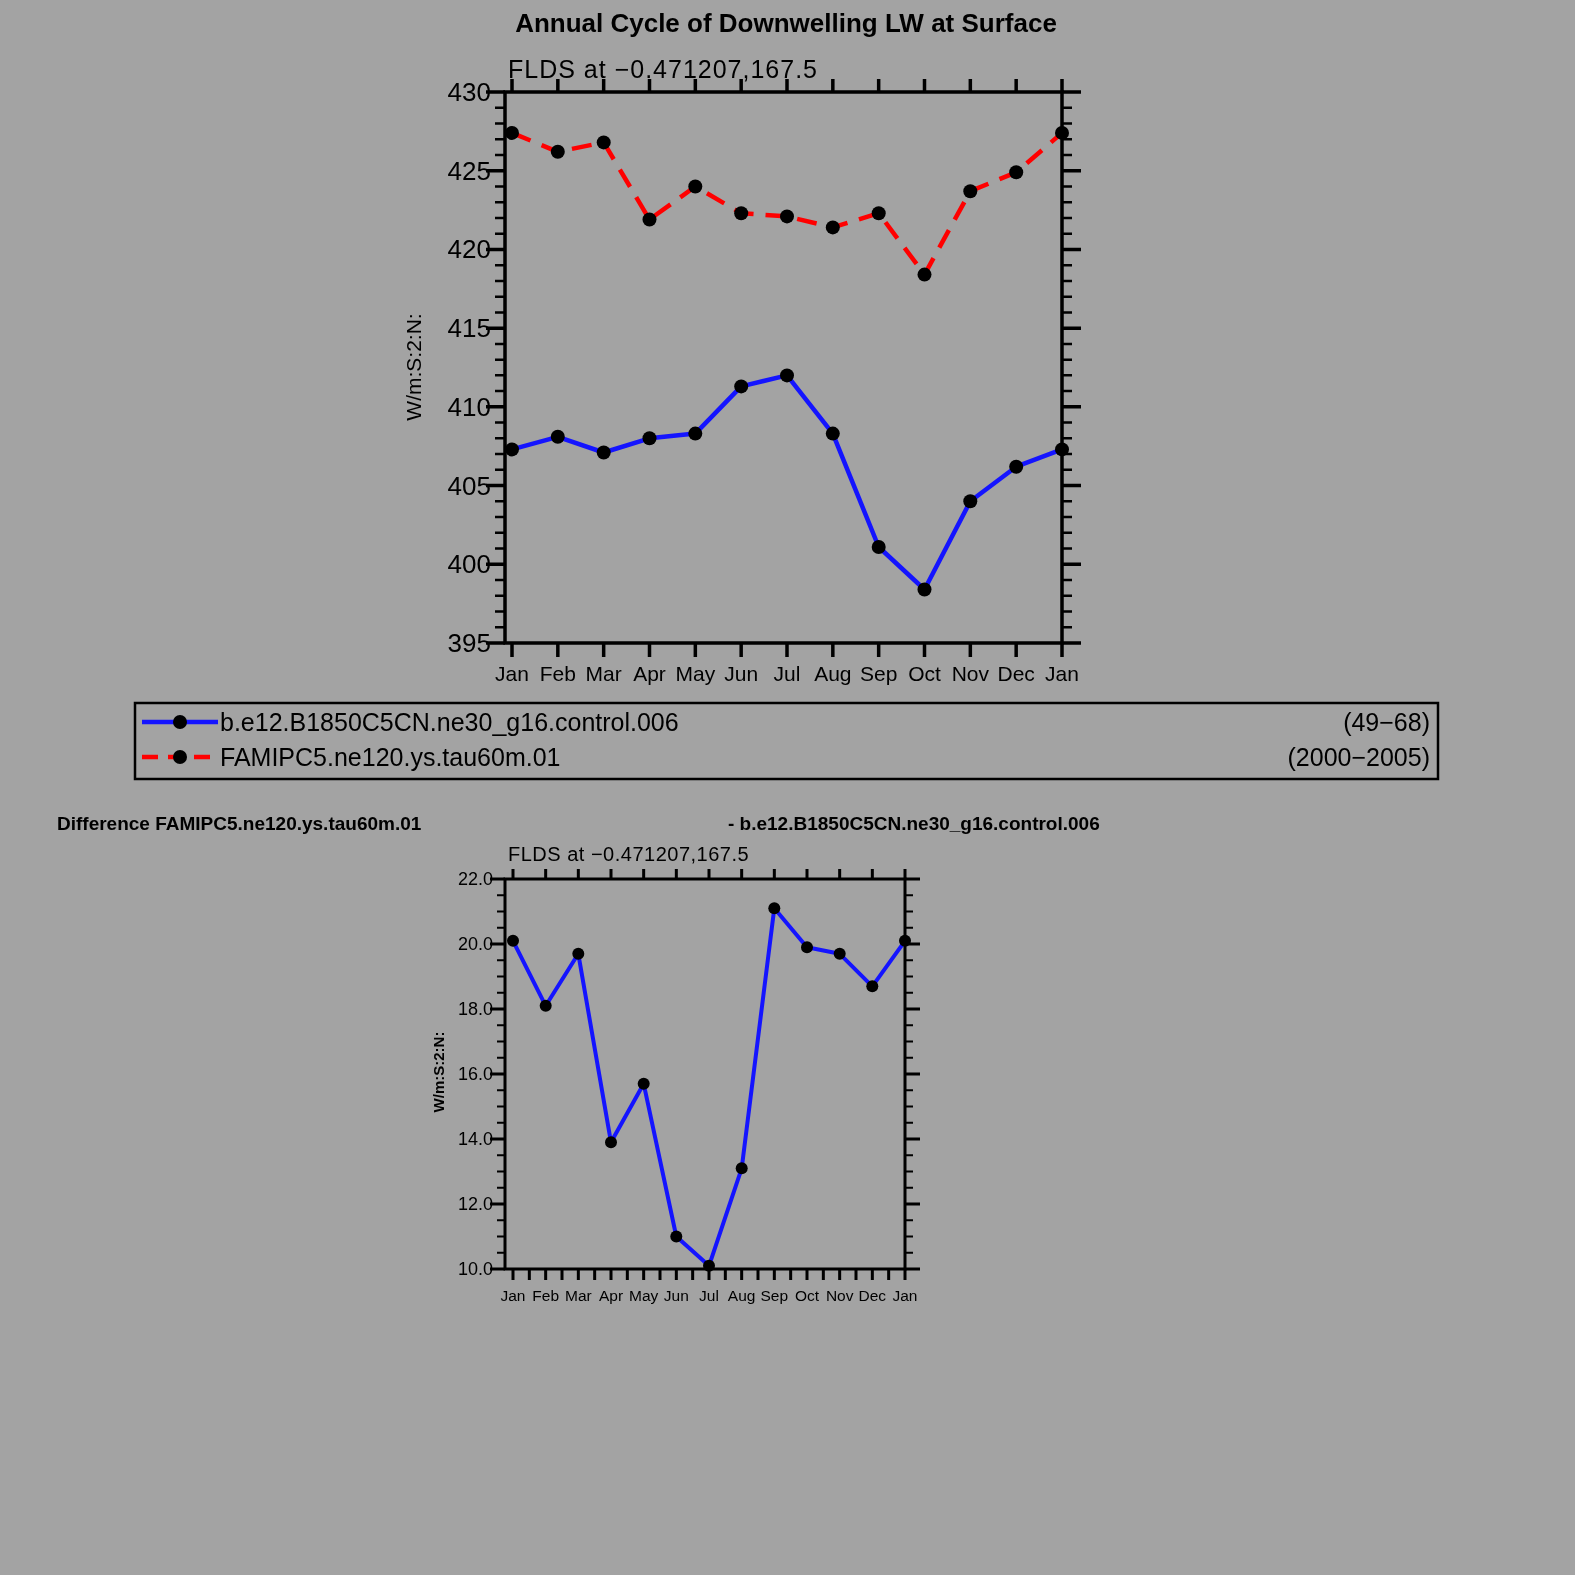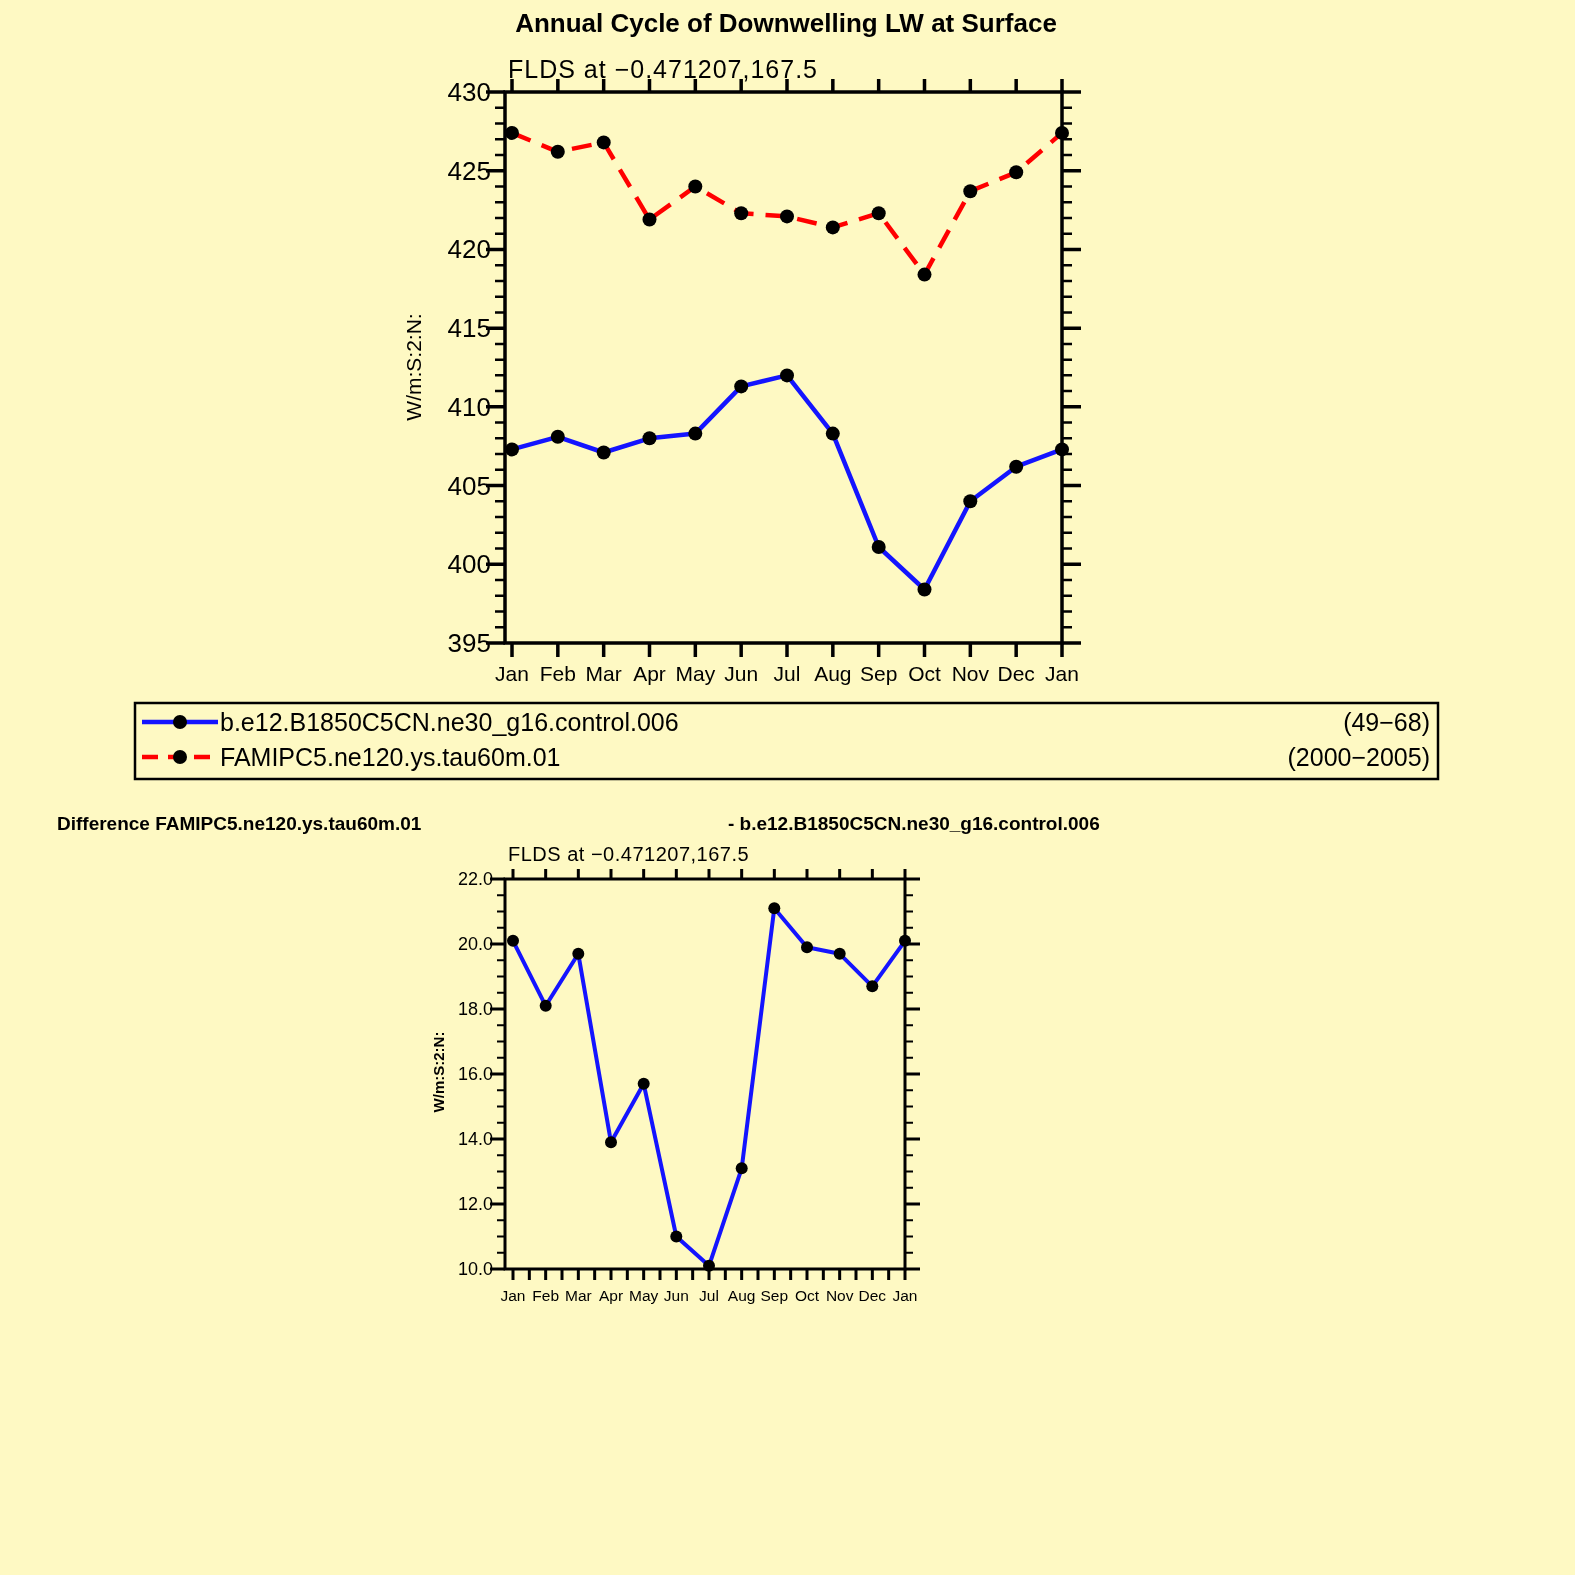--- a/index.html
+++ b/index.html
@@ -1,16 +1,16 @@
 <!DOCTYPE html>
 <html><head>
 <meta charset="utf-8">
 <style>
   html,body{margin:0;padding:0;background:#ffffff;}
-  .canvas{position:relative;width:1575px;height:1575px;background:#fef9c3;overflow:hidden;}
+  .canvas{position:relative;width:1575px;height:1575px;background:#a3a3a3;overflow:hidden;}
   svg.fig{position:absolute;left:0;top:0;}
   svg text{fill:#000000;}
   .t-main{font:bold 26px "Liberation Sans",sans-serif;}
   .t-sub {font:25px "Liberation Sans",sans-serif;letter-spacing:1px;}
   .t-sub2{font:20px "Liberation Sans",sans-serif;letter-spacing:0.5px;}
   .t-diff{font:bold 19px "Liberation Sans",sans-serif;}
   .t-leg {font:25px "Liberation Sans",sans-serif;}
   .ytick1{font:26px "Liberation Sans",sans-serif;}
   .xtick1{font:21px "Liberation Sans",sans-serif;}
   .ytick2{font:18px "Liberation Sans",sans-serif;}

